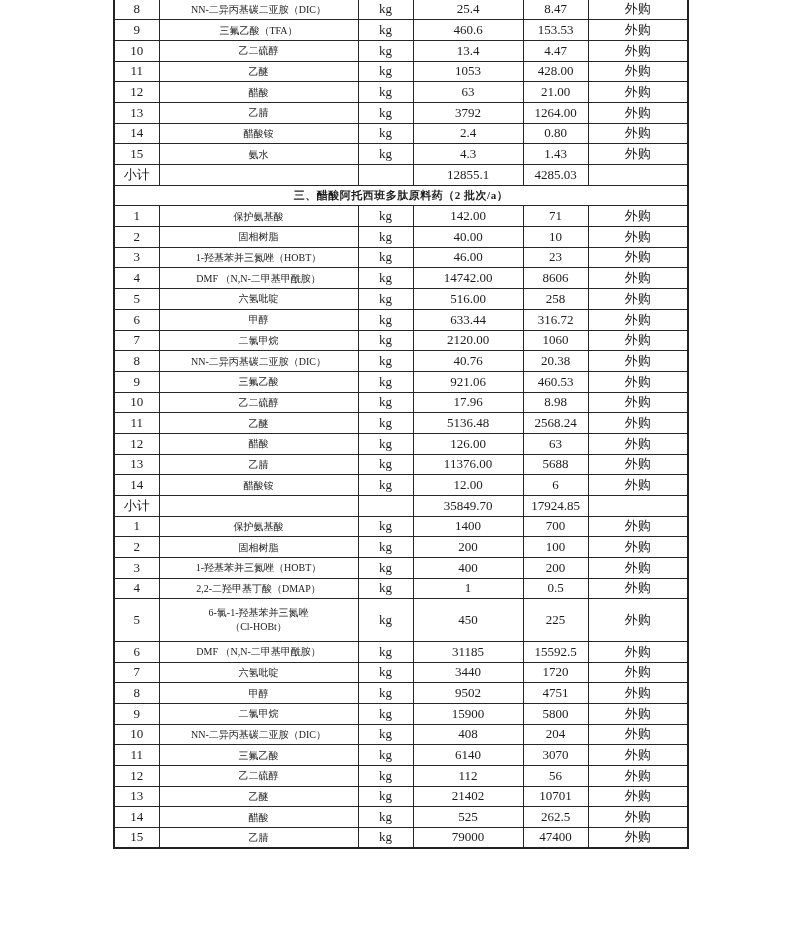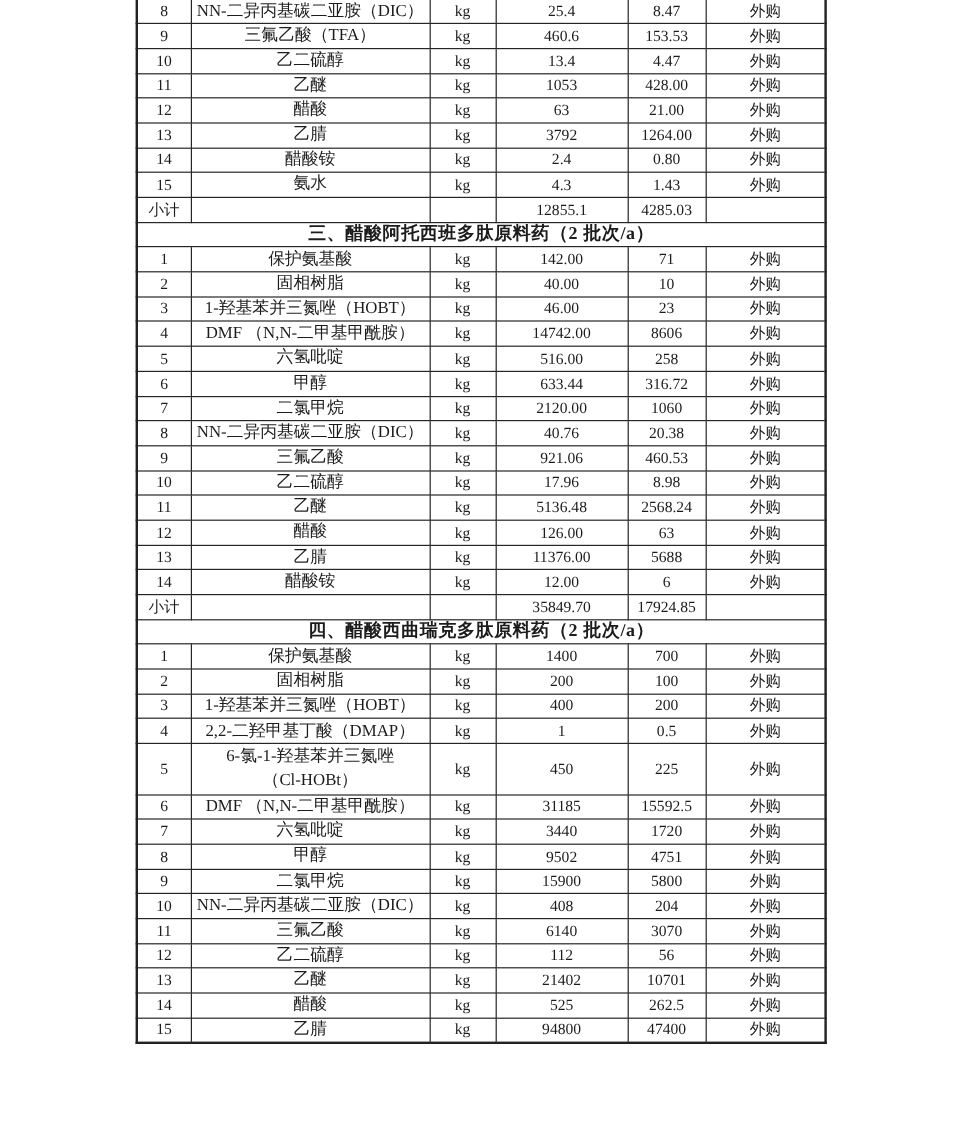--- a/index.html
+++ b/index.html
@@ -35,25 +35,25 @@
     border: 1px solid #262626;
     height: 20.7px;
     padding: 0;
     text-align: center;
     vertical-align: middle;
     font-size: 13px;
     line-height: 1.1;
     overflow: hidden;
     white-space: nowrap;
   }
-  td.name-cell { font-size: 14px; }
+  td.name-cell { font-size: 10px; }
   tr.row-tall td { height: 42.4px; }
   tr.section-header-row td {
     font-weight: bold;
-    font-size: 15px;
+    font-size: 11px;
     letter-spacing: 0.5px;
     font-family: Liberation Serif, serif;
   }
   .two-line { white-space: normal; line-height: 1.45; }
 </style>
 </head>
 <body>
 
 <div class="page">
   <table class="materials-table">
@@ -254,23 +254,20 @@
           <td>外购</td>
         </tr>
         <tr>
           <td>小计</td>
           <td></td>
           <td></td>
           <td>35849.70</td>
           <td>17924.85</td>
           <td></td>
         </tr>
-        <tr class="section-header-row">
-          <td colspan="6">四、醋酸西曲瑞克多肽原料药（2 批次/a）</td>
-        </tr>
         <tr>
           <td>1</td>
           <td class="name-cell">保护氨基酸</td>
           <td>kg</td>
           <td>1400</td>
           <td>700</td>
           <td>外购</td>
         </tr>
         <tr>
           <td>2</td>
@@ -378,19 +375,19 @@
           <td class="name-cell">醋酸</td>
           <td>kg</td>
           <td>525</td>
           <td>262.5</td>
           <td>外购</td>
         </tr>
         <tr>
           <td>15</td>
           <td class="name-cell">乙腈</td>
           <td>kg</td>
-          <td>94800</td>
+          <td>79000</td>
           <td>47400</td>
           <td>外购</td>
         </tr>
       </tbody>
   </table>
 </div>
 
 </body></html>

